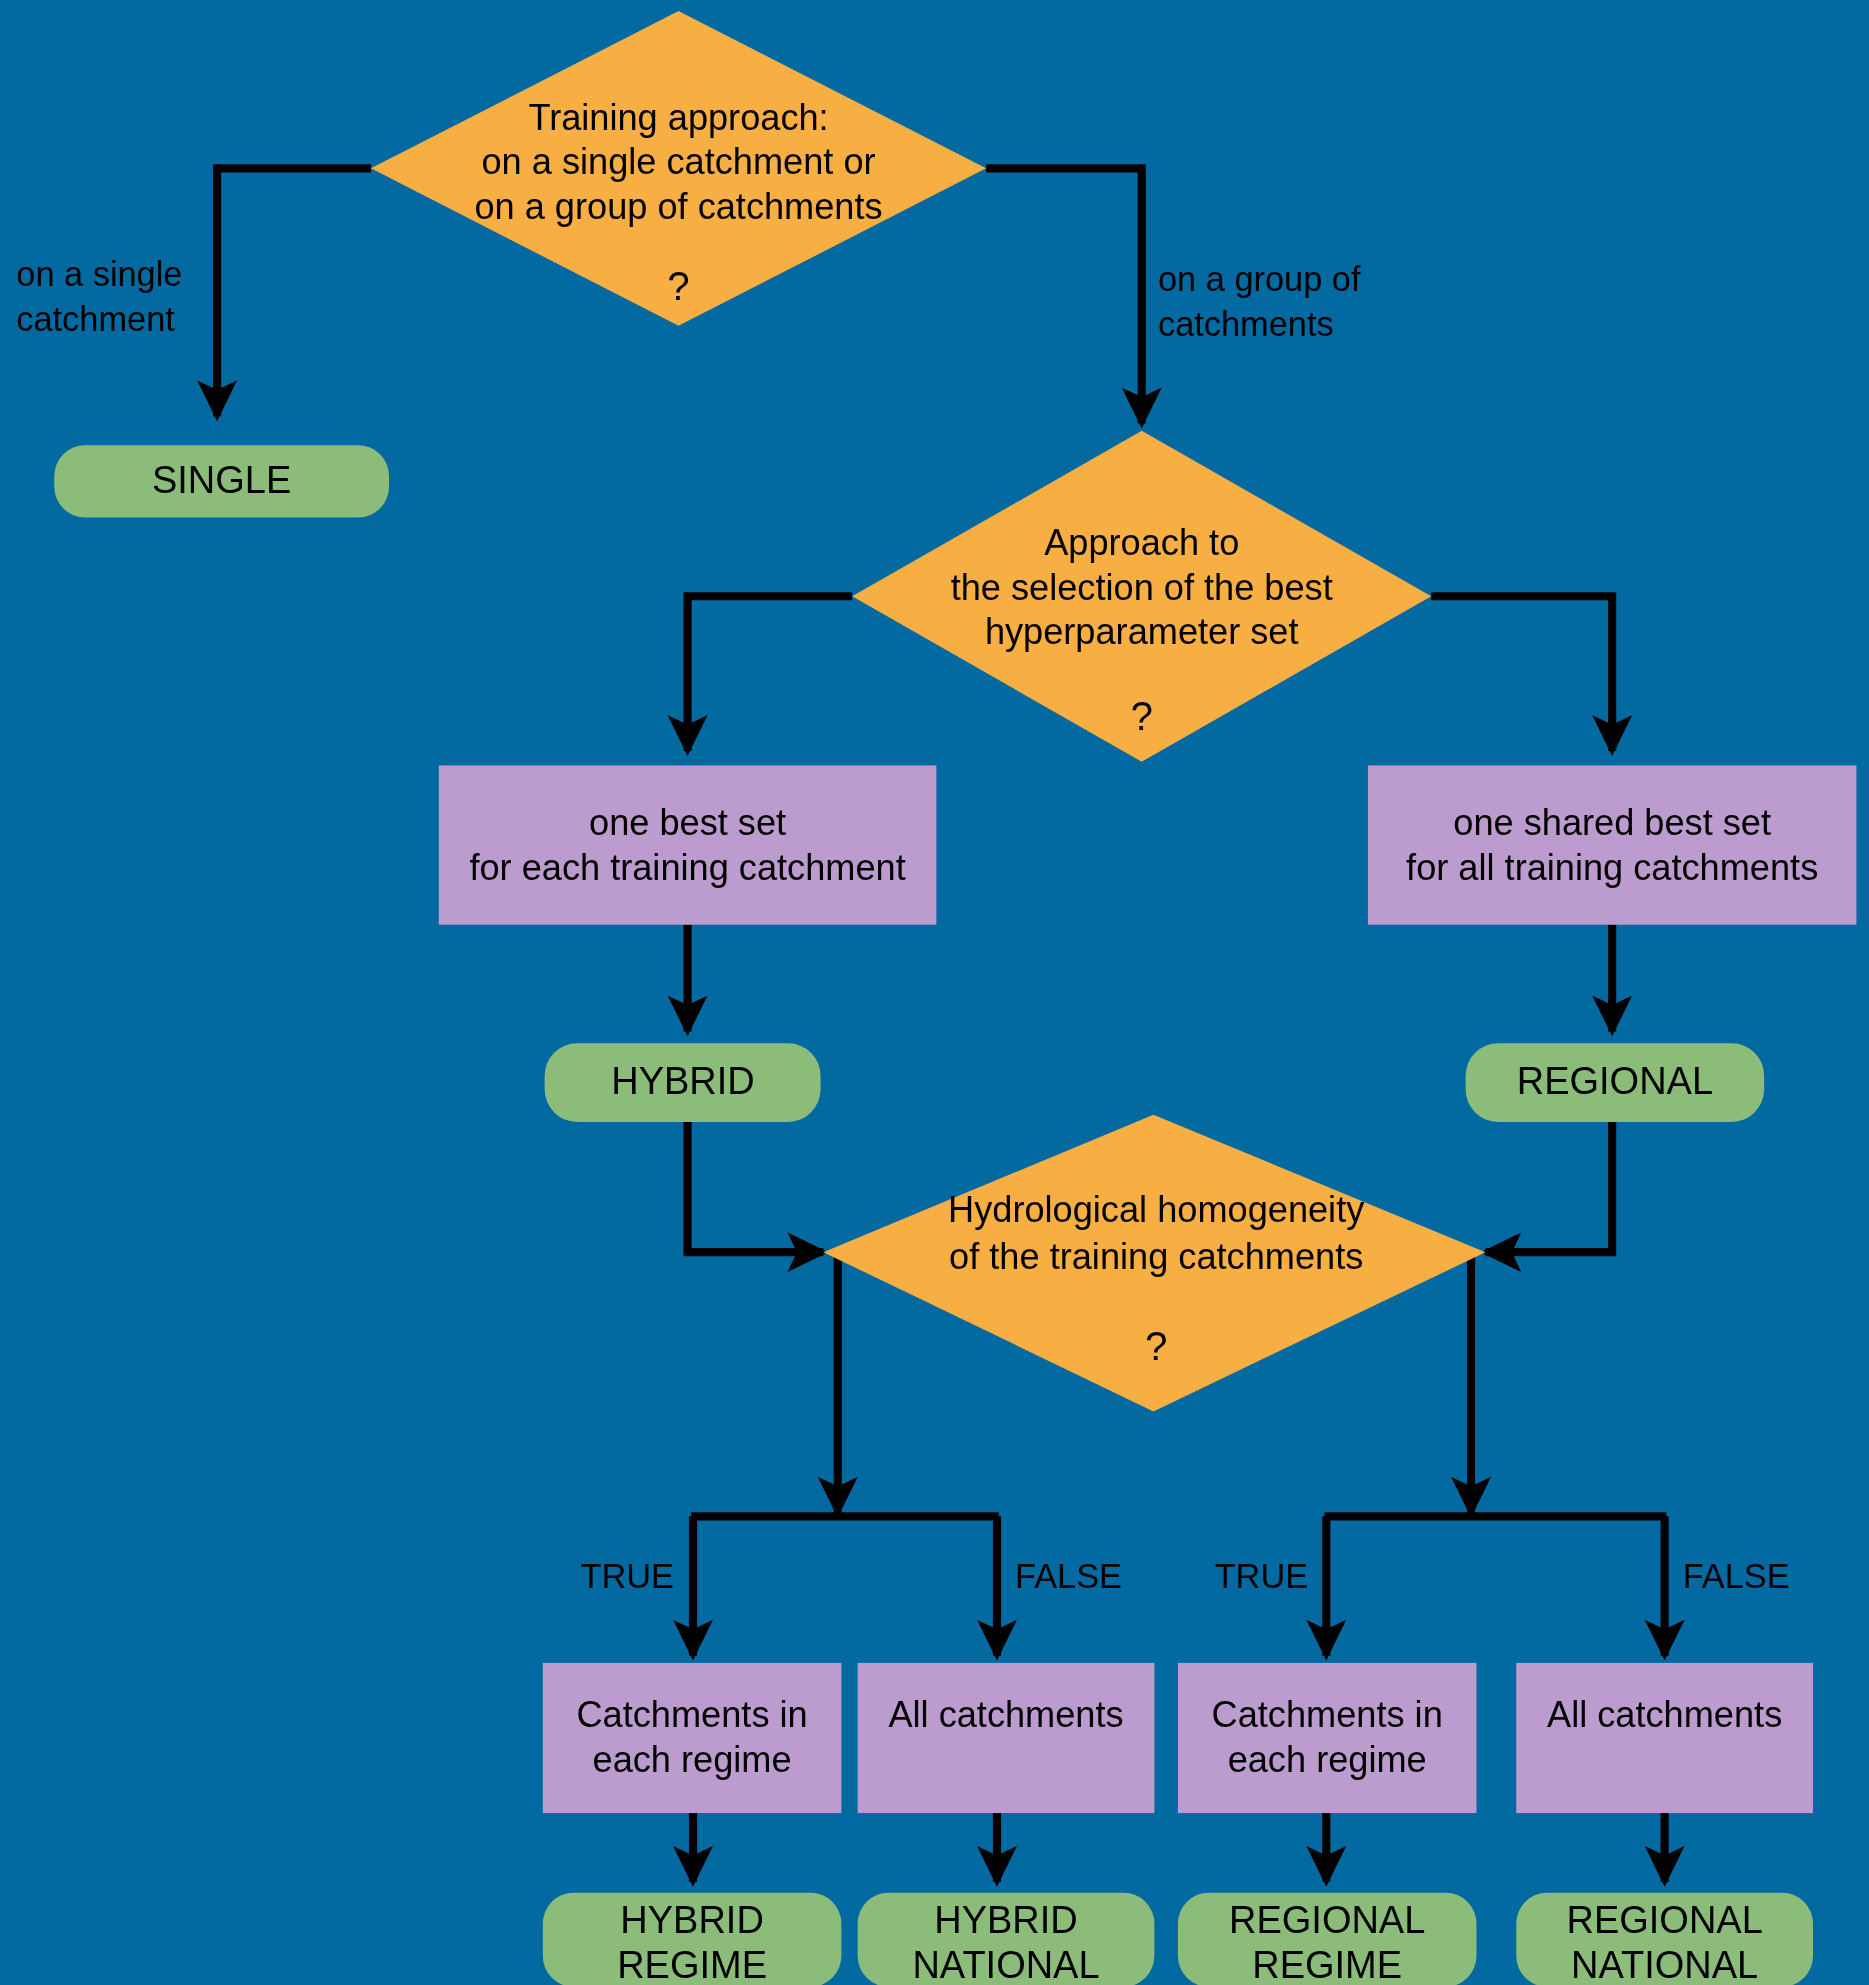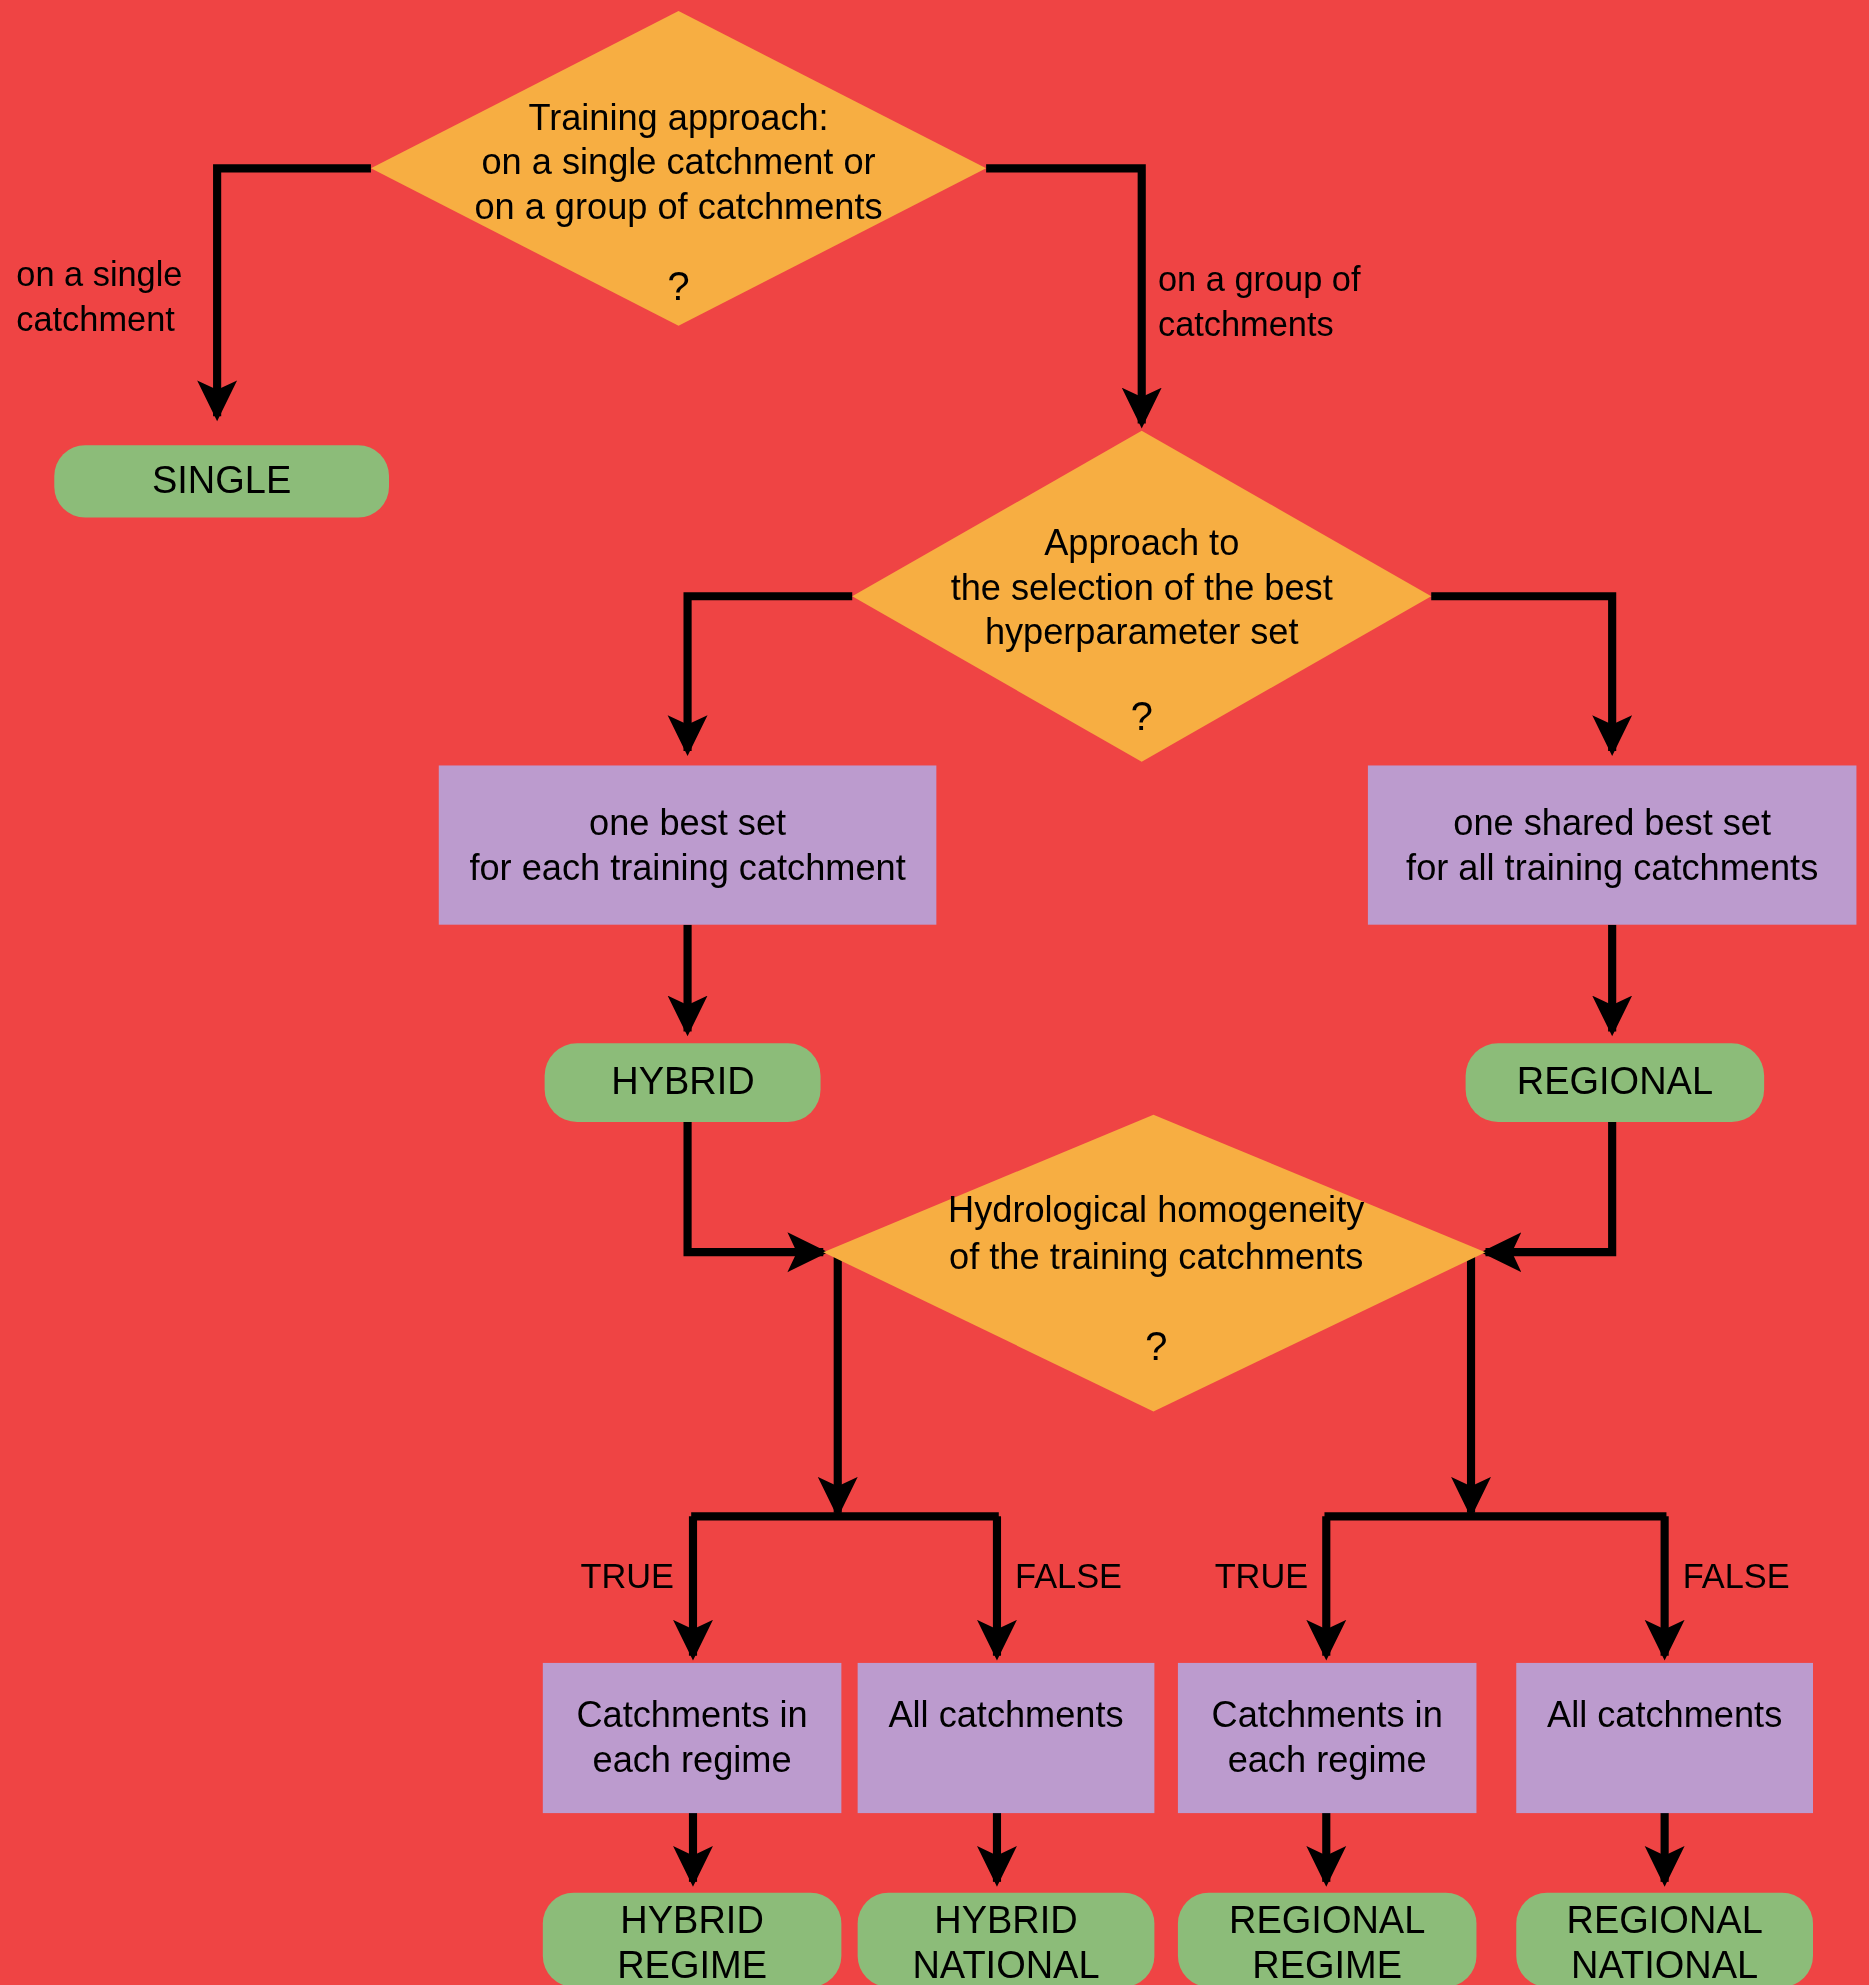--- a/index.html
+++ b/index.html
@@ -7,21 +7,21 @@
     padding: 0;
     background: #ffffff;
   }
   body {
     font-family: "Liberation Sans", sans-serif;
   }
   #chart-root {
     position: relative;
     width: 1870px;
     height: 1986px;
-    background: #ef4444;
+    background: #0369a1;
     overflow: hidden;
   }
   svg.flow {
     position: absolute;
     left: 0;
     top: 0;
     width: 1870px;
     height: 1986px;
     display: block;
   }

